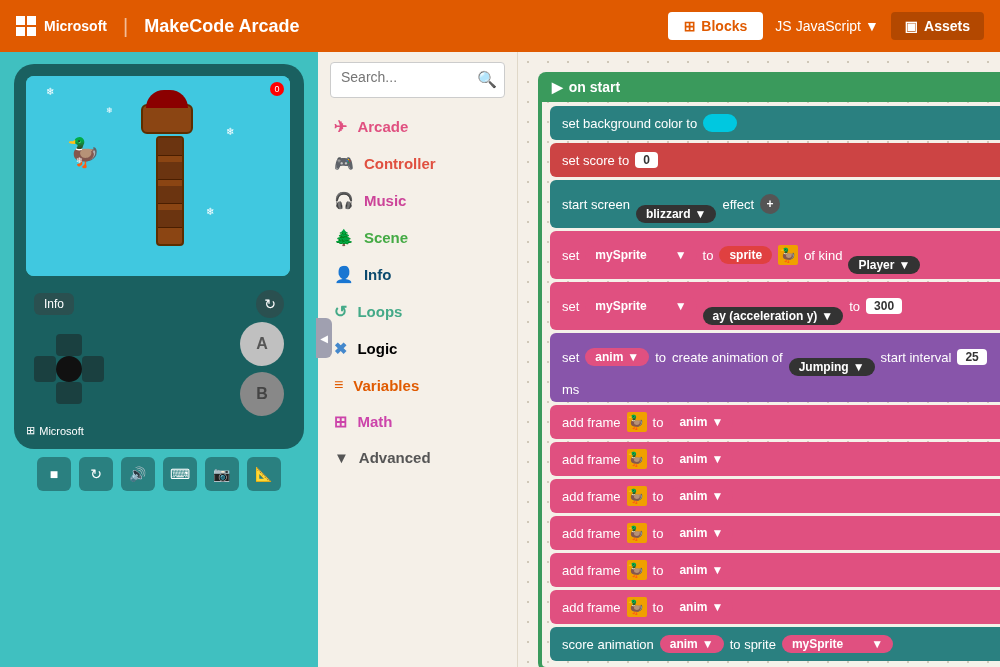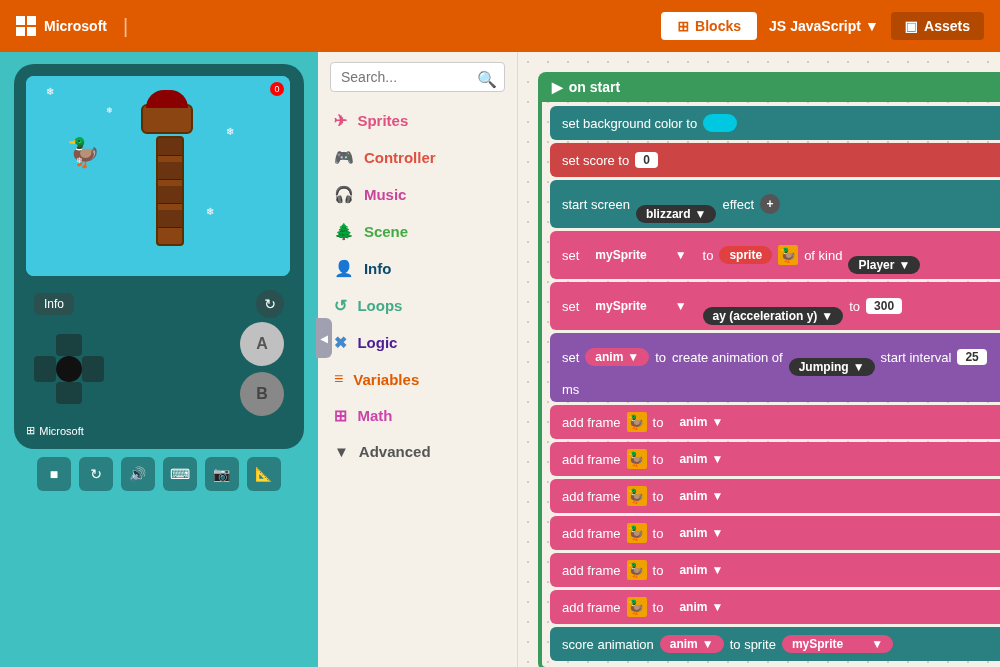--- a/index.html
+++ b/index.html
@@ -27,21 +27,21 @@
     .header-tab {
       padding: 6px 16px;
       border-radius: 4px;
       cursor: pointer;
       font-size: 14px;
       font-weight: 600;
       display: flex; align-items: center; gap: 6px;
       border: none;
     }
     .header-tab.active { background: white; color: #e05a00; }
-    #js-dropdown { background: transparent; border: none; color: white; cursor: pointer; padding: 6px 8px; font-size: 14px; font-weight: 700; display: flex; align-items: center; gap: 4px; }
+    #js-dropdown { background: transparent; border: none; color: white; cursor: pointer; padding: 6px 8px; font-size: 14px; font-weight: 400; display: flex; align-items: center; gap: 4px; }
     #assets-tab { background: rgba(0,0,0,0.2); color: white; padding: 6px 14px; border-radius: 4px; cursor: pointer; font-size: 14px; font-weight: 600; display: flex; align-items: center; gap: 6px; border: none; }
 
     
     #main { display: flex; height: 615px; }
 
     
     #simulator {
       width: 318px;
       background: #40c0c0;
       flex-shrink: 0;
@@ -137,21 +137,21 @@
       background: #f5f0e8;
       border-right: 1px solid #e0d8c8;
       overflow-y: auto;
       flex-shrink: 0;
     }
     #search-box-container {
       padding: 10px 12px;
       position: relative;
     }
     #search-input {
-      width: 100%; padding: 6px 30px 6px 10px;
+      width: 100%; padding: 6px 30px 12px 10px;
       border: 1px solid #ccc; border-radius: 4px;
       font-size: 14px; background: white; outline: none;
     }
     #search-icon { position: absolute; right: 20px; top: 18px; color: #888; }
     .cat-item {
       display: flex; align-items: center; gap: 10px;
       padding: 9px 16px; cursor: pointer;
       font-size: 15px; font-weight: 600;
     }
     .cat-dot { width: 18px; height: 18px; border-radius: 50%; flex-shrink: 0; }
@@ -239,20 +239,21 @@
   <div id="ms-logo">
     <div id="ms-grid">
       <span></span>
         <span></span>
         <span></span>
         <span></span>
     </div>
     <span>Microsoft</span>
   </div>
   <span id="header-divider">|</span>
+  <span id="app-title">MakeCode Arcade</span>
   <div id="header-spacer"></div>
   <div id="header-tabs">
     <button class="header-tab active">
       <span>⊞</span>
       <span>Blocks</span>
     </button>
     <button id="js-dropdown">
       <span>JS</span>
       <span>JavaScript</span>
       <span>▼</span>
@@ -326,21 +327,21 @@
   <button id="collapse-btn">◀</button>
 
   <div id="category-panel">
     <div id="search-box-container">
       <input id="search-input" type="text" placeholder="Search..." style="">
       <span id="search-icon">🔍</span>
     </div>
 
     <div class="cat-item">
       <span class="cat-icon" style="color:#e05080;">✈</span>
-      <span style="color:#e05080;">Sprites</span>
+      <span style="color:#e05080;">Arcade</span>
     </div>
     <div class="cat-item">
       <span class="cat-icon" style="color:#e05040;">🎮</span>
       <span style="color:#e05040;">Controller</span>
     </div>
     <div class="cat-item">
       <span class="cat-icon" style="color:#cc4499;">🎧</span>
       <span style="color:#cc4499;">Music</span>
     </div>
     <div class="cat-item">
@@ -350,21 +351,21 @@
     <div class="cat-item">
       <span class="cat-icon" style="color:#cc4444;">👤</span>
       <span style="color:#0c4a6e;">Info</span>
     </div>
     <div class="cat-item">
       <span class="cat-icon" style="color:#44aa88;">↺</span>
       <span style="color:#44aa88;">Loops</span>
     </div>
     <div class="cat-item">
       <span class="cat-icon" style="color:#4488cc;">✖</span>
-      <span style="color:#4c1d95;">Logic</span>
+      <span style="color:#000000;">Logic</span>
     </div>
     <div class="cat-item">
       <span class="cat-icon" style="color:#e05a00;">≡</span>
       <span style="color:#e05a00;">Variables</span>
     </div>
     <div class="cat-item">
       <span class="cat-icon" style="color:#cc44aa;">⊞</span>
       <span style="color:#cc44aa;">Math</span>
     </div>
     <div id="advanced-item">

